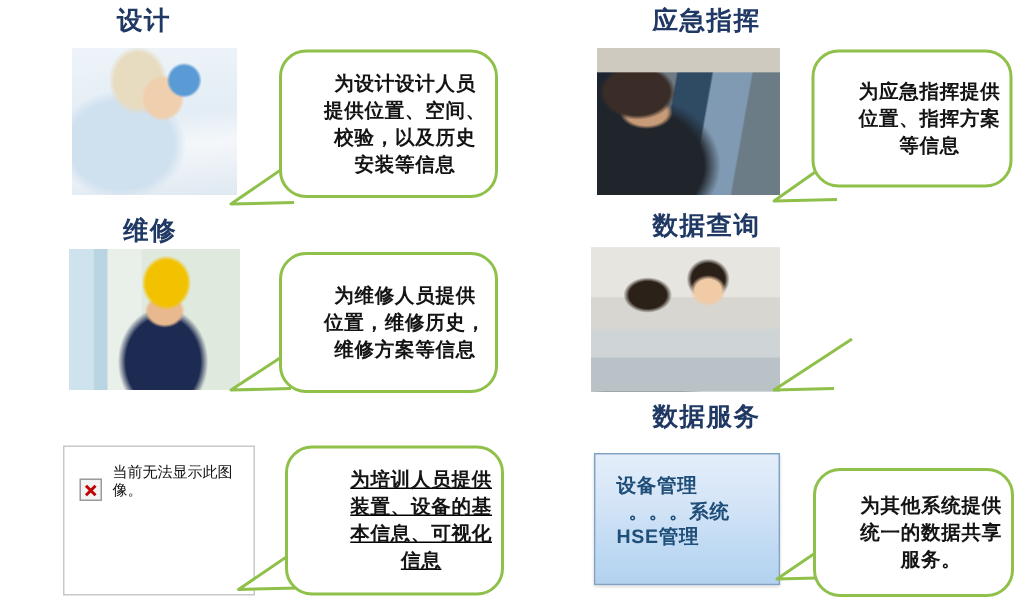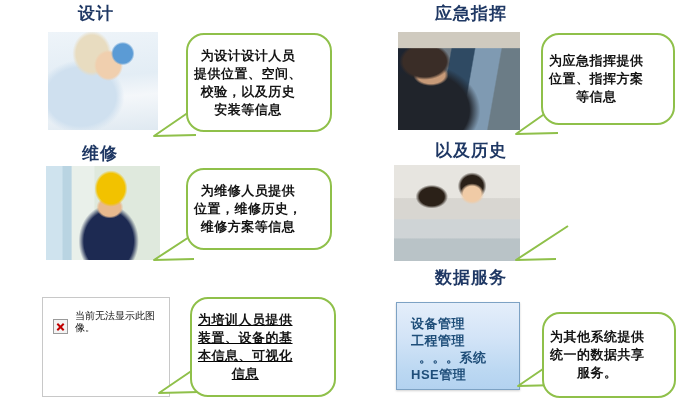--- a/index.html
+++ b/index.html
@@ -120,21 +120,21 @@
 
   
   .bubble{
     position:absolute;
     border:2px solid #8FC04A;
     border-radius:18px;
     background:#ffffff;
     box-sizing:border-box;
     display:flex;
     align-items:center;
-    justify-content:flex-start;
+    justify-content:flex-end;
   }
   .bubble-text{
     font-weight:bold;
     color:#141414;
     font-size:13px;
     line-height:18px;
     text-align:center;
     letter-spacing:.5px;
     padding:0 6px;
     white-space:pre-line;
@@ -167,27 +167,27 @@
     <div class="bubble-text">为应急指挥提供
 位置、指挥方案
 等信息</div>
   </div>
 
   <div class="sec-title" style="left:82px;top:144px;width:100px;">维修</div>
   <div class="photo ph-repair" style="left:46px;top:166px;width:114px;height:94px;"></div>
   <svg class="tail" style="left:150px;top:222px;" width="58" height="42" viewBox="0 0 58 42">
     <path d="M56 4 L4 38 L44 37" fill="#ffffff" stroke="#8FC04A" stroke-width="2" stroke-linejoin="round"></path>
   </svg>
-  <div class="bubble" style="left:186px;top:168px;width:146px;height:82px;">
+  <div class="bubble" style="left:186px;top:168px;width:146px;height:94px;">
     <div class="bubble-text">为维修人员提供
 位置，维修历史，
 维修方案等信息</div>
   </div>
 
-  <div class="sec-title" style="left:435px;top:141px;width:110px;">以及历史</div>
+  <div class="sec-title" style="left:435px;top:141px;width:110px;">数据查询</div>
   <div class="photo ph-query" style="left:394px;top:165px;width:126px;height:96px;"></div>
   <svg class="tail" style="left:512px;top:222px;" width="58" height="42" viewBox="0 0 58 42">
     <path d="M56 4 L4 38 L44 37" fill="#ffffff" stroke="#8FC04A" stroke-width="2" stroke-linejoin="round"></path>
   </svg>
 
   <div class="sec-title" style="left:80px;top:270px;width:100px;margin-top:36px;">培训</div>
   <div class="broken-img" style="left:42px;top:297px;width:128px;height:100px;">
     <div class="broken-inner">
       <span class="broken-x"></span>
       <span class="broken-text">当前无法显示此图像。</span>
@@ -199,21 +199,20 @@
   <div class="bubble" style="left:190px;top:297px;width:146px;height:100px;text-decoration:underline;">
     <div class="bubble-text">为培训人员提供
 装置、设备的基
 本信息、可视化
 信息</div>
   </div>
 
   <div class="sec-title" style="left:435px;top:268px;width:110px;">数据服务</div>
   <div class="svc-box" style="left:396px;top:302px;width:124px;height:88px;">
     <div class="svc-line">设备管理</div>
-    <div class="svc-line">工程管理</div>
     <div class="svc-line" style="padding-left:8px;">。。。系统</div>
     <div class="svc-line">HSE管理</div>
   </div>
   <svg class="tail" style="left:514px;top:348px;" width="56" height="42" viewBox="0 0 56 42">
     <path d="M54 4 L4 38 L44 37" fill="#ffffff" stroke="#8FC04A" stroke-width="2" stroke-linejoin="round"></path>
   </svg>
   <div class="bubble" style="left:542px;top:312px;width:134px;height:86px;">
     <div class="bubble-text">为其他系统提供
 统一的数据共享
 服务。</div>

